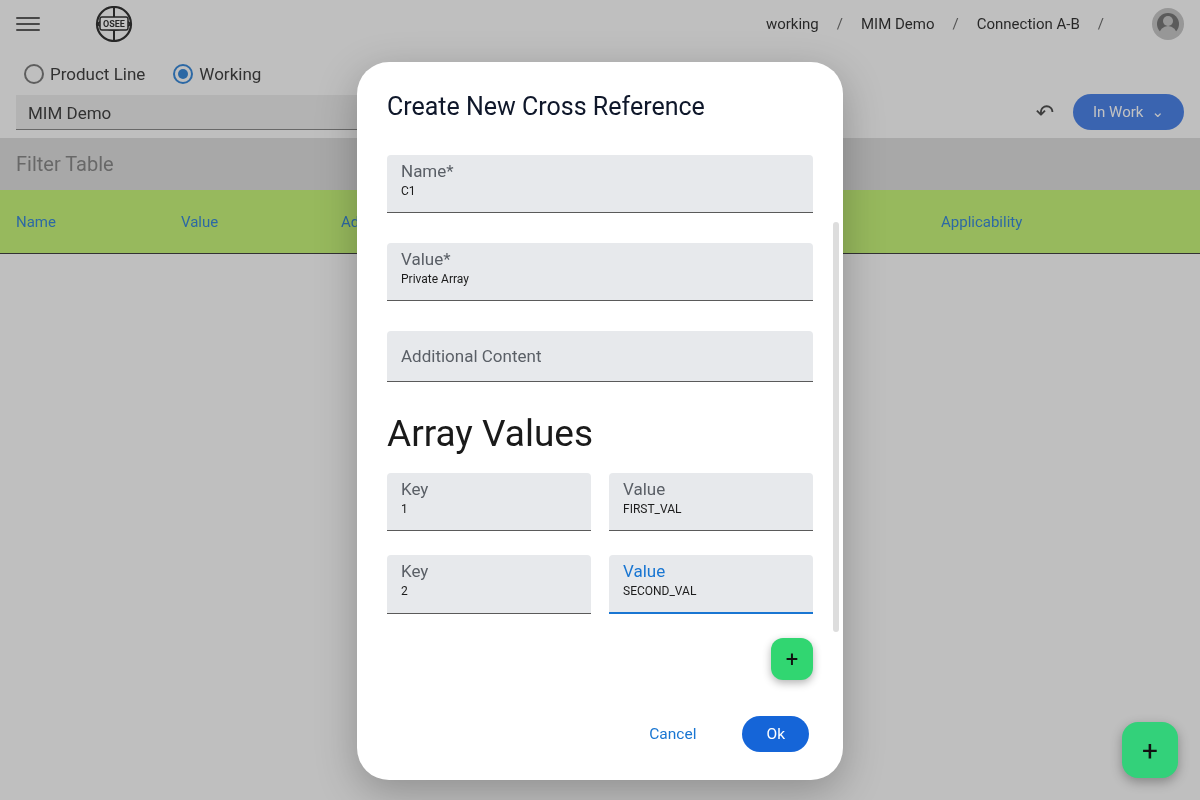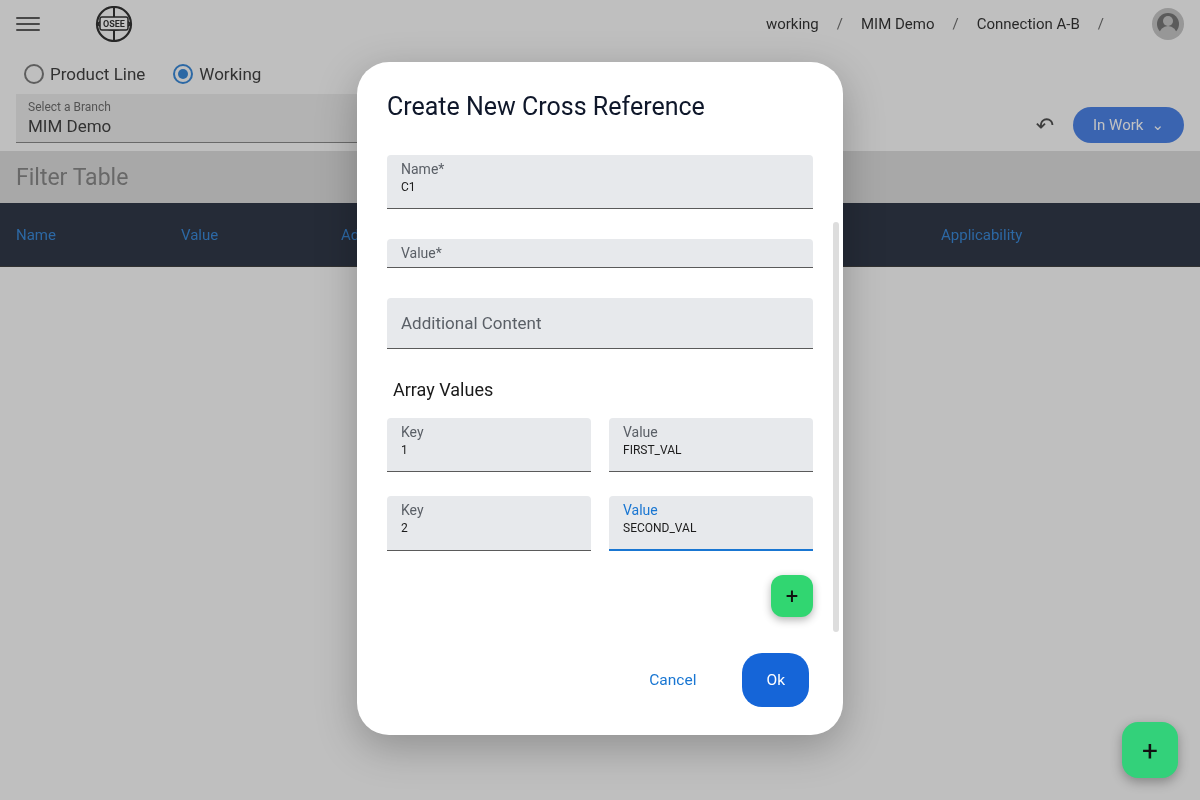--- a/index.html
+++ b/index.html
@@ -34,50 +34,50 @@
   .branch-field .val { font-size:17px; color:#222; margin-top:2px; }
   .branch-right { margin-left:auto; display:flex; align-items:center; gap:14px;}
   .undo { width:28px; height:28px; font-size:22px; color:#333; display:flex;align-items:center;justify-content:center; cursor:pointer;}
   .pill { padding:9px 20px; border-radius:22px; font-size:15px; color:#fff; cursor:pointer; display:flex; align-items:flex-start; gap:8px;}
   .pill.inwork { background:#2f6fe4; }
   .pill.peer { background:#0a3c8c; }
   .chev { display:inline-block;}
 
   
   .filter-row { background:#d8d8d8; height:52px; display:flex; align-items:center; padding:0 16px;}
-  .filter-input { font-size:23px; color:#333; background:transparent; border:none; outline:none; width:100%; }
-
-  
-  .table-head { display:flex; align-items:center; background:#0f172a; height:64px; padding:0 16px; border-bottom:1px solid #222;}
+  .filter-input { font-size:20px; color:#333; background:transparent; border:none; outline:none; width:100%; }
+
+  
+  .table-head { display:flex; align-items:center; background:#bef264; height:64px; padding:0 16px; border-bottom:1px solid #222;}
   .col { color:#1976d2; font-size:15px; cursor:pointer;}
   .col.name { width:165px; }
   .col.value { width:160px; }
   .col.add { width:600px; }
   .col.applic { }
 
   
   .page-fab { position:absolute; right:22px; bottom:22px; width:56px; height:56px; border-radius:16px; background:#33d17a; box-shadow:0 4px 12px rgba(0,0,0,0.3); display:flex;align-items:center;justify-content:center; font-size:28px; color:#111; cursor:pointer; z-index:60;}
 
   
   .dialog { position:absolute; top:62px; left:50%; transform:translateX(-50%); width:486px; background:#fff; border-radius:32px; z-index:100; padding:30px 0 28px; box-shadow:0 12px 40px rgba(0,0,0,0.25);}
   .dialog-inner { padding:0 30px; }
   .dialog-title { font-size:25px; font-weight:400; color:#0f172a; margin-bottom:34px;}
   .mfield { background:#e7e9ec; border-bottom:1.5px solid #5a5a5a; border-radius:4px 4px 0 0; padding:6px 14px 6px; margin-bottom:30px;}
   .mfield.focused { border-bottom:2px solid #1976d2; }
-  .mfield .flabel { font-size:14px; color:#5a5f66; }
+  .mfield .flabel { font-size:17px; color:#5a5f66; }
   .mfield.focused .flabel { color:#1976d2; }
   .mfield .fval { font-size:12px; color:#1c1c1c; margin-top:3px; min-height:22px;}
   .mfield.empty .flabel { font-size:17px; color:#5a5f66; padding:9px 0; }
-  .section-title { font-size:18px; color:#1a1a1a; margin:6px 6px 18px; font-weight:400;}
+  .section-title { font-size:37px; color:#1a1a1a; margin:6px 0 18px; font-weight:400;}
   .kv-row { display:flex; gap:18px; margin-bottom:24px;}
   .kv-row .mfield { flex:1; margin-bottom:0;}
   .dialog-fab { width:42px; height:42px; border-radius:12px; background:#31d671; box-shadow:0 3px 8px rgba(0,0,0,0.3); display:flex;align-items:center;justify-content:center;font-size:22px;color:#111; margin-left:auto; cursor:pointer; margin-top:10px;}
   .dialog-actions { display:flex; justify-content:flex-end; gap:36px; margin-top:36px; align-items:center; padding-right:4px;}
   .btn-cancel { color:#1976d2; font-size:15.5px; background:none; border:none; cursor:pointer; padding:8px 10px;}
-  .btn-ok { background:#1565d8; color:#fff; font-size:15.5px; border:none; border-radius:20px; padding:18px 24px; cursor:pointer;}
+  .btn-ok { background:#1565d8; color:#fff; font-size:15.5px; border:none; border-radius:20px; padding:9px 24px; cursor:pointer;}
   .dialog-scroll-hint { position:absolute; right:4px; top:160px; width:6px; height:410px; background:#ddd; border-radius:3px; }
 </style>
 </head>
 <body>
 
 <div class="page">
 
   <div class="topbar">
     <div class="menu-icon">
         <div></div>
@@ -116,21 +116,20 @@
     <div class="radio checked">
       <span class="radio-circle">
           <span class="radio-dot"></span>
         </span>
       <span>Working</span>
     </div>
   </div>
 
   <div class="branch-row">
     <div class="branch-field">
-      <div class="lbl">Select a Branch</div>
       <div class="val">MIM Demo</div>
     </div>
     <div class="branch-right">
       <div class="undo">↶</div>
       <div class="pill inwork">
         <span>In Work</span>
         <span class="chev">⌄</span>
       </div>
     </div>
   </div>
@@ -155,20 +154,21 @@
     <div class="dialog-inner">
       <div class="dialog-title">Create New Cross Reference</div>
 
       <div class="mfield">
         <div class="flabel">Name*</div>
         <div class="fval">C1</div>
       </div>
 
       <div class="mfield">
         <div class="flabel">Value*</div>
+        <div class="fval">Private Array</div>
       </div>
 
       <div class="mfield empty">
         <div class="flabel">Additional Content</div>
 
       </div>
 
       <div class="section-title">Array Values</div>
 
       <div class="kv-row">

